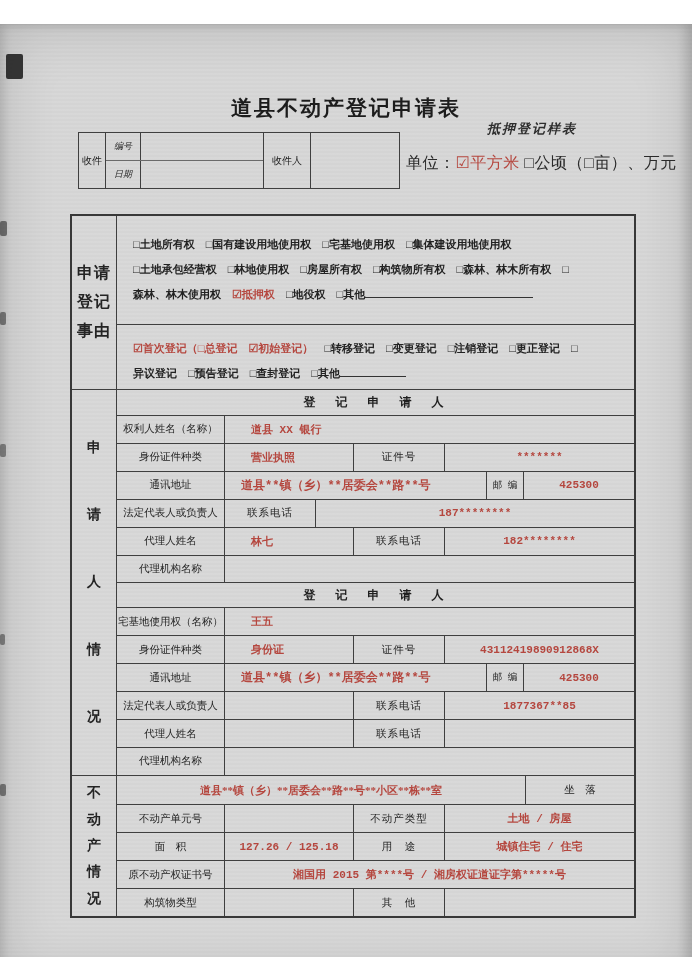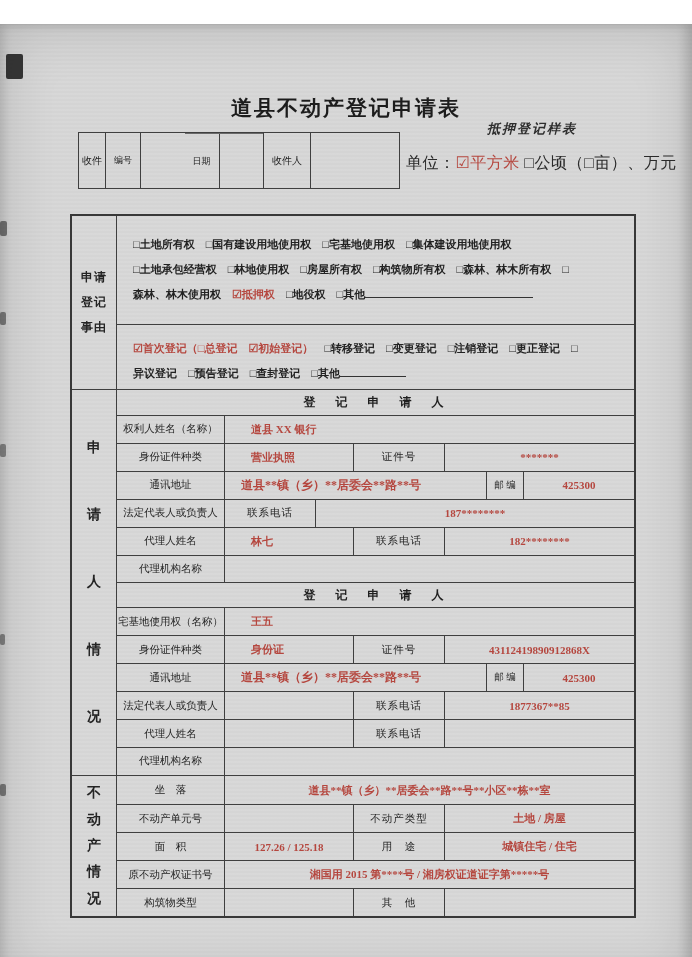--- a/index.html
+++ b/index.html
@@ -24,53 +24,53 @@
   .title { position:absolute; top:70px; left:0; width:100%; text-align:center;
            font-size:21px; font-weight:bold; letter-spacing:2px; color:#1c1c1c; }
   .stamp { position:absolute; top:96px; left:487px; font-size:13px; font-weight:bold;
            font-style:italic; letter-spacing:2px; color:#2e2e2e; }
 
   
   .receipt { position:absolute; left:78px; top:108px; width:322px; height:57px;
              border:1px solid #3f3f3f; display:flex; font-size:10px; }
   .r-cell { border-right:1px solid #3f3f3f; display:flex; align-items:center; justify-content:center; }
   .r-l   { width:27px; }
-  .r-mid { width:158px; display:flex; flex-direction:row; border-right:1px solid #3f3f3f; }
+  .r-mid { width:158px; display:flex; flex-direction:column; border-right:1px solid #3f3f3f;font-style:italic; }
   .r-mrow { flex:1; display:flex; }
   .r-mrow.top { border-top:1px solid #6a6a6a; }
   .r-small { width:35px; font-size:9px; }
   .r-valcell { flex:1; }
   .r-rec { width:47px; }
   .r-last { flex:1; border-right:none; }
 
   .unit-line { position:absolute; left:406px; top:129px; font-size:16px; font-weight:normal;
                letter-spacing:.5px; color:#2a2a2a; white-space:nowrap; }
 
   .red { color:#b5473f; }
 
   
   .main-table { position:absolute; left:70px; top:190px; width:566px; height:704px;
                 border:2px solid #383838; display:flex; flex-direction:column; background:rgba(255,255,255,0.03); }
   .sect { display:flex; width:100%; }
   .sect + .sect { border-top:1px solid #3f3f3f; }
   .s1 { height:178px; } .s2 { height:386px; } .s3 { flex:1; }
   .vlabel { width:45px; border-right:1px solid #3f3f3f; display:flex; flex-direction:column;
             align-items:center; font-weight:bold; color:#242424; }
-  .vlabel.pair { justify-content:center; gap:8px; font-size:12px; letter-spacing:1px;}
+  .vlabel.pair { justify-content:center; gap:8px; font-size:16px; letter-spacing:1px;}
   .vlabel.chars { justify-content:space-evenly; font-size:14px; }
   .sbody { flex:1; display:flex; flex-direction:column; }
 
   .rights { height:108px; padding:16px 18px 0 16px; }
   .types  { flex:1; border-top:1px solid #3f3f3f; padding:11px 10px 0 16px; }
   .cbline { font-size:11px; font-weight:bold; line-height:25px; color:#222; white-space:nowrap; }
   .blank-l { display:inline-block; width:168px; border-bottom:1px solid #333; height:3px; }
   .blank-s { display:inline-block; width:66px;  border-bottom:1px solid #333; height:3px; }
 
   .trow { display:flex; width:100%; height:28px; }
-  .trow + .trow { border-top:1px solid #3f3f3f; }
+  .trow + .trow { border-top:1px solid #3f3f3f;font-family:Liberation Mono, monospace; }
   .trow.thead { height:25px; }
   .c { border-right:1px solid #3f3f3f; display:flex; align-items:center; overflow:hidden; }
   .c:last-child { border-right:none; }
   .head { flex:1; justify-content:center; font-size:12px; font-weight:bold; letter-spacing:4px; color:#1f1f1f; }
   .flabel { width:108px; justify-content:center; font-size:10.5px; color:#252525; }
   .fval  { font-size:11px; font-weight:bold; padding-left:26px; }
   .vfull { flex:1; }
   .va    { width:129px; }
   .fmid  { width:91px; justify-content:center; font-size:10.5px; color:#252525; letter-spacing:1px; }
   .fvb   { flex:1; justify-content:center; font-size:11px; font-weight:bold; padding-left:0; }
@@ -227,22 +227,22 @@
     <div class="sect s3">
       <div class="vlabel chars">
         <span>不</span>
         <span>动</span>
         <span>产</span>
         <span>情</span>
         <span>况</span>
       </div>
       <div class="sbody">
         <div class="trow">
+          <div class="c fval vfull center red">道县**镇（乡）**居委会**路**号**小区**栋**室</div>
           <div class="c flabel">坐　落</div>
-          <div class="c fval vfull center red">道县**镇（乡）**居委会**路**号**小区**栋**室</div>
         </div>
         <div class="trow">
           <div class="c flabel">不动产单元号</div>
           <div class="c fval va"></div>
           <div class="c fmid">不动产类型</div>
           <div class="c fvb red">土地 / 房屋</div>
         </div>
         <div class="trow">
           <div class="c flabel">面　积</div>
           <div class="c fval va center red">127.26 / 125.18</div>

